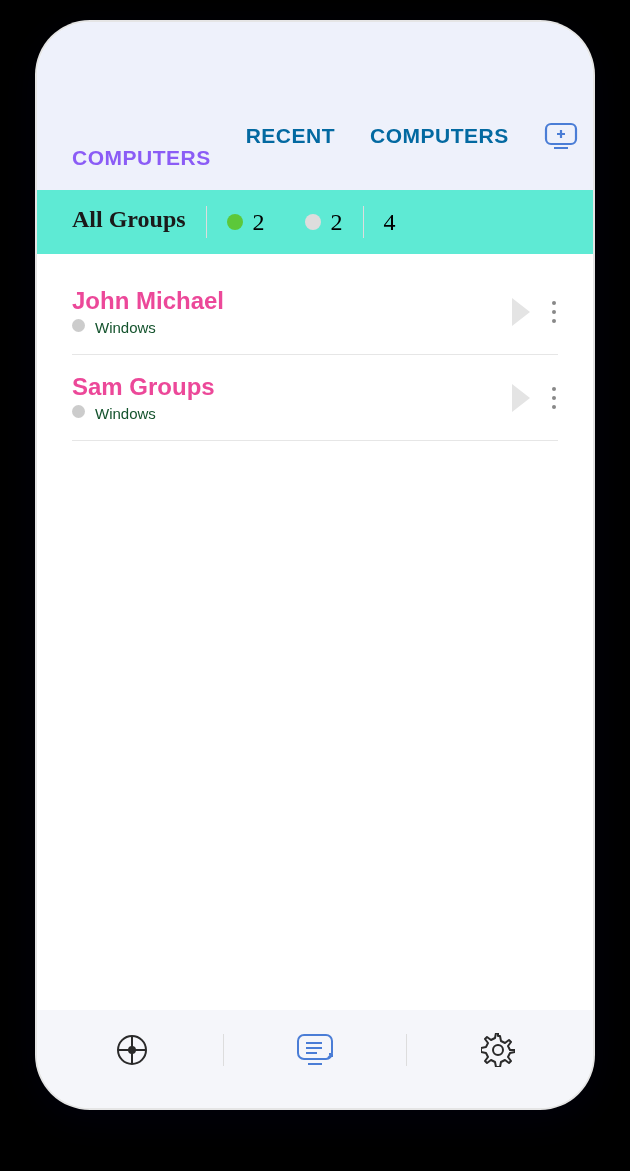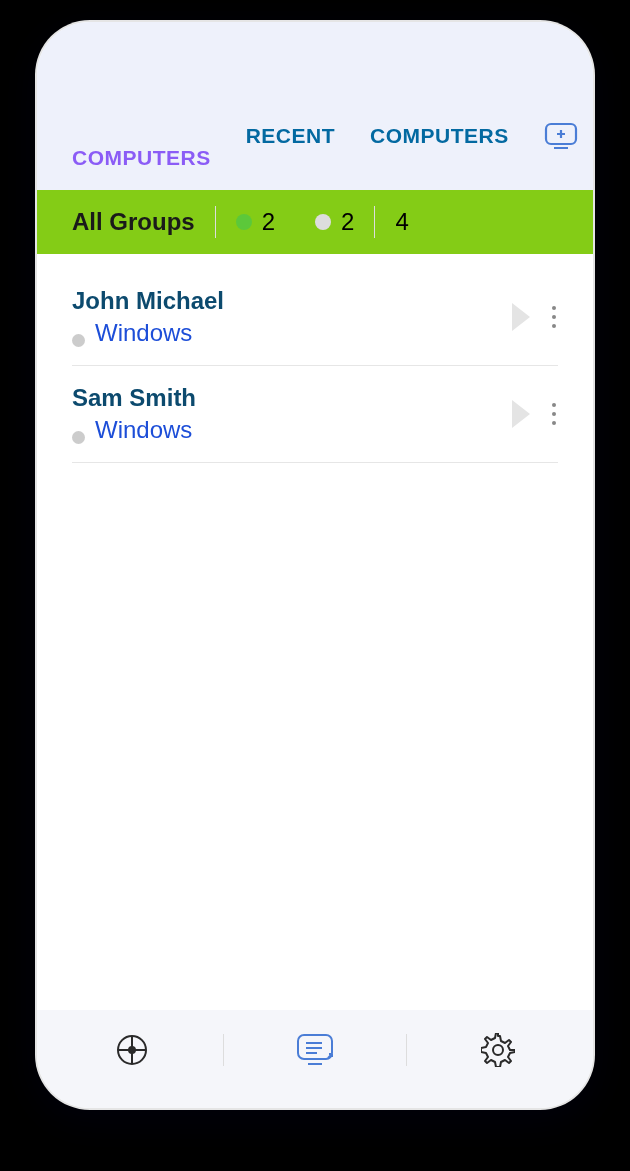--- a/index.html
+++ b/index.html
@@ -44,25 +44,25 @@
     .tab.active {
       color: #8b5cf6;
       margin-top: 44px;
     }
     .add-btn {
       margin-left: auto;
       color: #4a7dd6;
     }
     .add-btn svg { display: block; }
     .summary {
-      background: #84cc16;
-      display: flex;
-      align-items: center;
+      background: #5eead4;
+      display: flex;
       padding: 16px 35px;
       font-size: 24px;
+      font-family: Liberation Serif, serif;
     }
     .summary-label {
       font-weight: 600;
       color: #1a1a1a;
       padding-right: 20px;
     }
     .divider-v {
       width: 1px;
       height: 32px;
       background: #ddd;
@@ -92,29 +92,29 @@
       align-items: center;
       padding: 18px 0;
       border-bottom: 1px solid #e6e6e6;
     }
     .row-text {
       flex: 1;
     }
     .row-name {
       font-size: 24px;
       font-weight: 700;
-      color: #0c4a6e;
+      color: #ec4899;
       margin-bottom: 4px;
     }
     .row-os {
       display: flex;
-      align-items: flex-end;
+      align-items: flex-start;
       gap: 10px;
-      font-size: 24px;
-      color: #1d4ed8;
+      font-size: 15px;
+      color: #14532d;
     }
     .play {
       width: 0;
       height: 0;
       border-top: 14px solid transparent;
       border-bottom: 14px solid transparent;
       border-left: 18px solid #e4e4e4;
       margin-right: 20px;
       cursor: pointer;
     }
@@ -202,21 +202,21 @@
       <div class="play"></div>
       <div class="kebab">
         <span></span>
           <span></span>
           <span></span>
       </div>
     </div>
 
     <div class="row">
       <div class="row-text">
-        <div class="row-name">Sam Smith</div>
+        <div class="row-name">Sam Groups</div>
         <div class="row-os">
           <span class="dot small"></span>
           <span>Windows</span>
         </div>
       </div>
       <div class="play"></div>
       <div class="kebab">
         <span></span>
           <span></span>
           <span></span>

